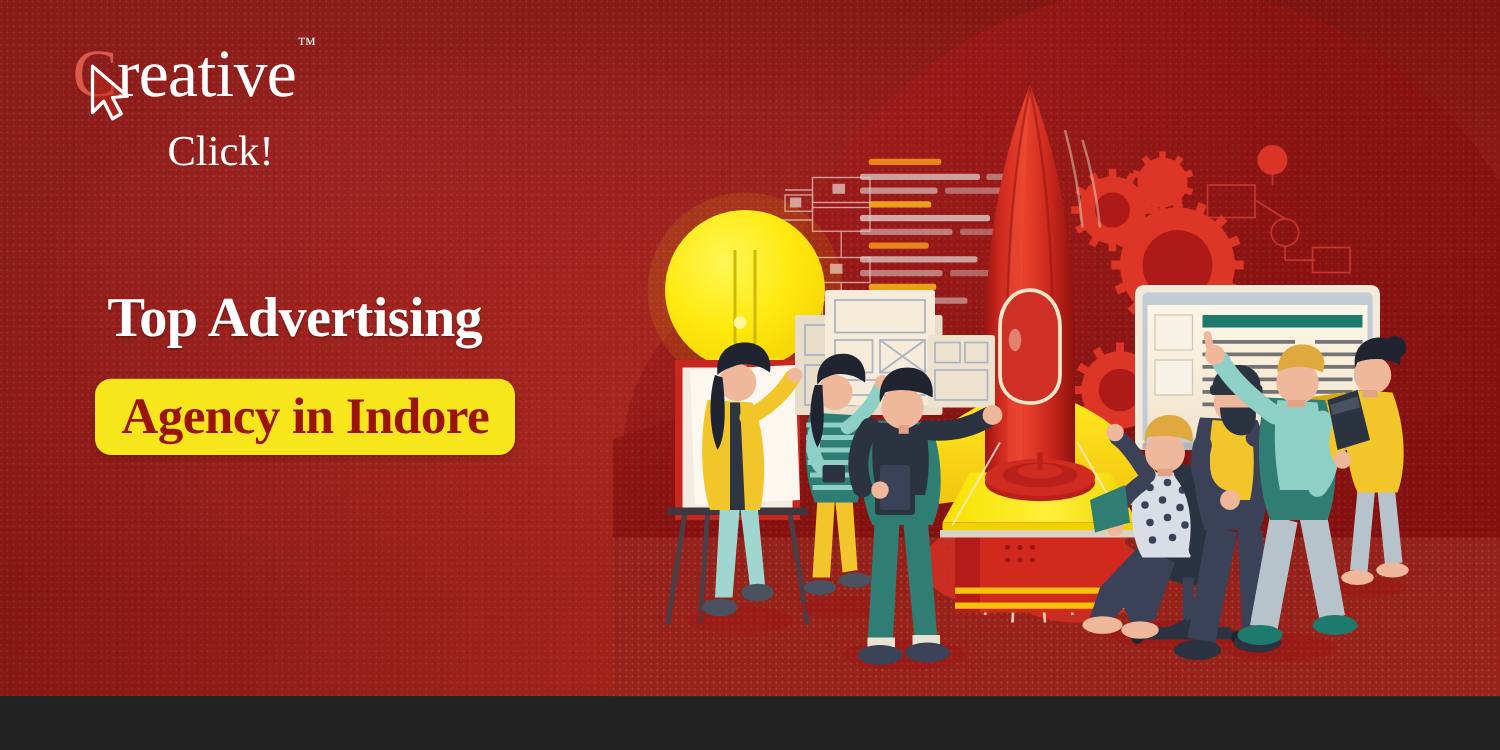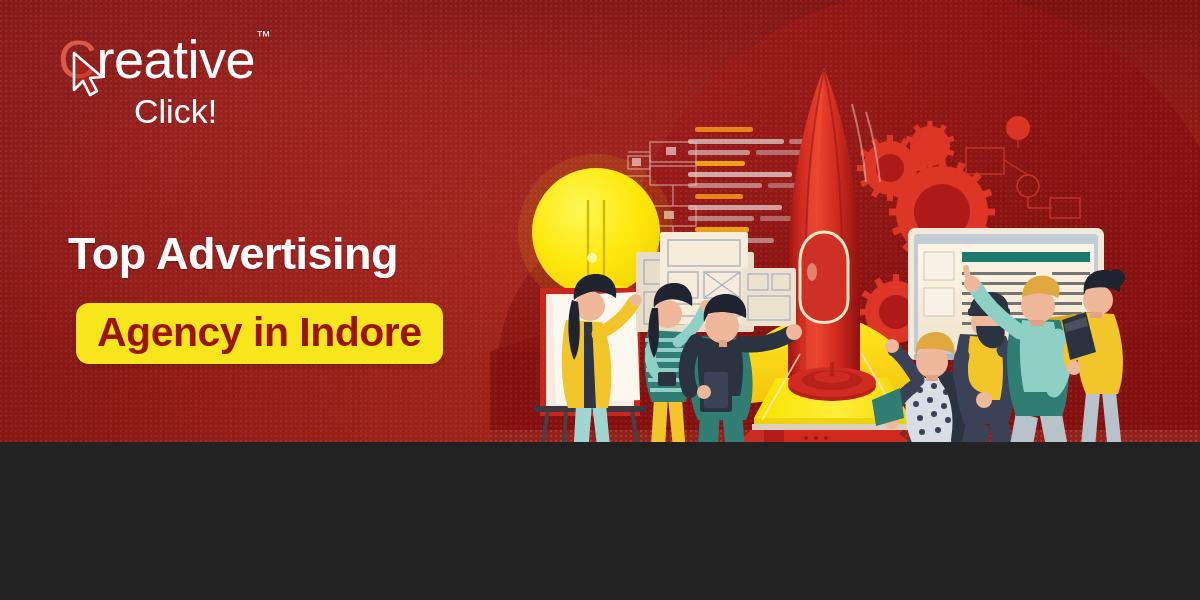--- a/index.html
+++ b/index.html
@@ -3,23 +3,23 @@
 <meta charset="utf-8">
 <title>Creative Click Banner</title>
 <style>
   html, body {
     margin: 0; padding: 0;
     background: #222;
   }
   #banner {
     position: relative;
     width: 1200px;
-    height: 442px;
+    height: 557px;
     overflow: hidden;
-    font-family: Liberation Sans, sans-serif;
+    font-family: Liberation Serif, serif;
     background: #c0281f;
   }
   
   .bg-base {
     position: absolute; inset: 0;
     background:
       radial-gradient(ellipse 120% 110% at 92% 100%, #e2402c 0%, #d4321f 22%, #c02a20 48%, #a41c18 78%, #8f1512 100%);
   }
   .bg-tex {
     position: absolute; inset: 0;
@@ -78,30 +78,30 @@
     letter-spacing: -.5px; white-space: nowrap;
   }
   .logo-c { color: #d9594d; }
   .logo-rest { color: #ffffff; }
   .logo-tm {
     color: #ffffff; font-size: 15px; vertical-align: super;
     position: relative; top: -18px; left: 1px; letter-spacing: 0;
   }
   .logo-row2 {
     color: #ffffff; font-size: 34px; font-weight: 400;
-    line-height: 1; margin-left: 76px; margin-top: 8px;
+    line-height: 1; margin-left: 76px; margin-top: 19px;
   }
   .cursor-ic {
     position: absolute; left: 68px; top: 50px;
     width: 40px; height: 48px;
   }
 
   
   .headline {
-    position: absolute; left: 68px; top: 228px;
+    position: absolute; left: 86px; top: 228px;
     color: #ffffff;
     font-size: 45px; font-weight: 700;
     letter-spacing: -.5px;
     text-shadow: 0 1px 2px rgba(0,0,0,.28);
     white-space: nowrap;
     text-align: right;
   }
   .pill {
     position: absolute; left: 66px; top: 303px;
     background: #f7e61c;

